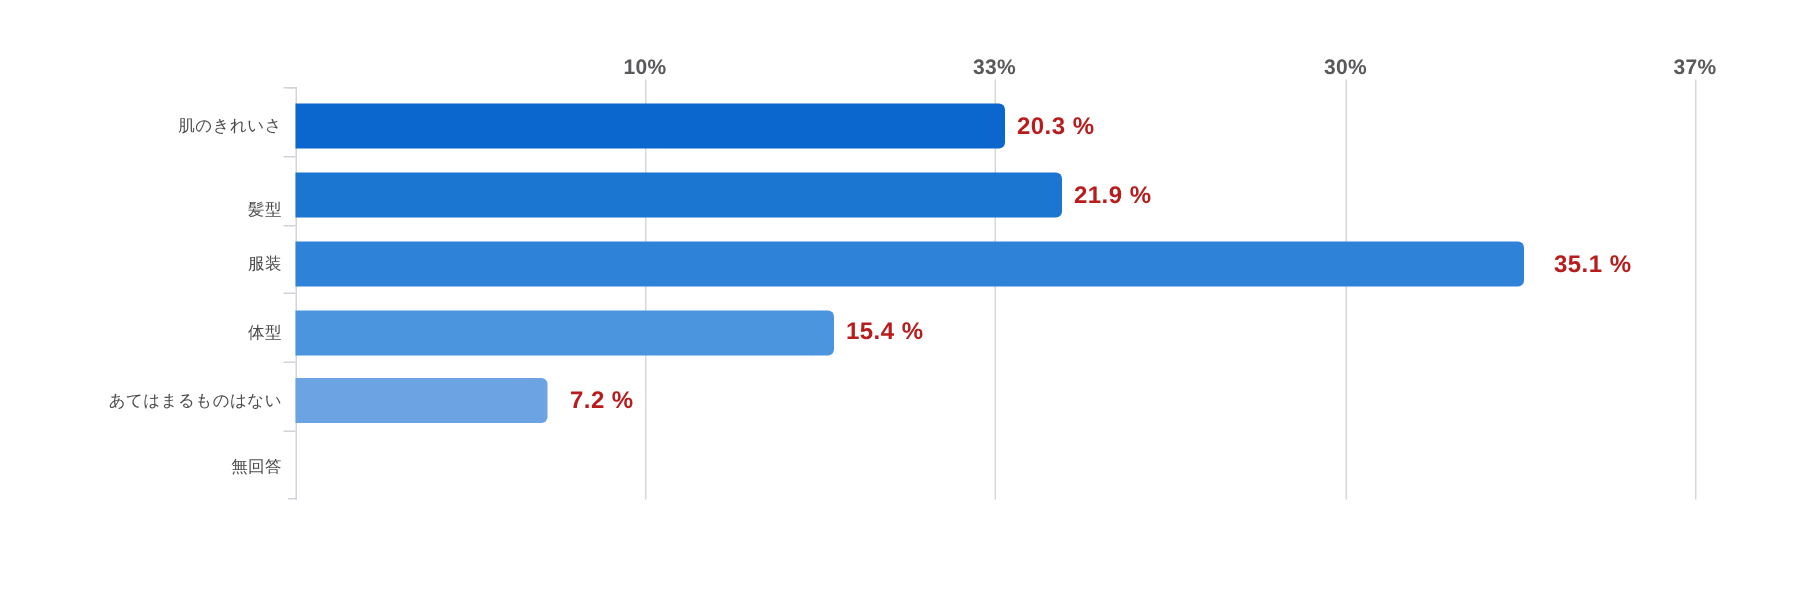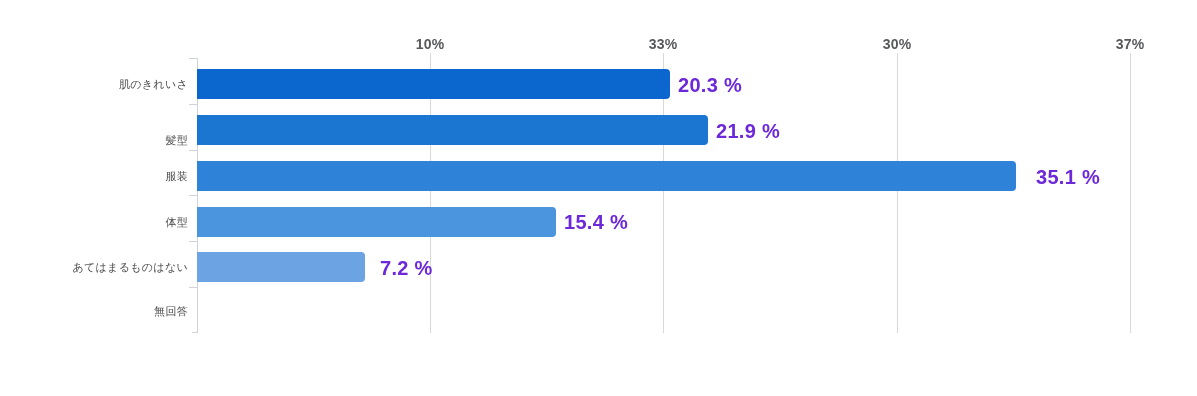--- a/index.html
+++ b/index.html
@@ -102,23 +102,23 @@
   .bar {
     position: absolute;
     height: 30px;
     border-radius: 0 4px 4px 0;
   }
 
   
   .val-label {
     position: absolute;
     transform: translateY(-50%);
-    font-size: 20px;
+    font-size: 16px;
     font-weight: bold;
-    color: #6d28d9;
+    color: #b91c1c;
     white-space: nowrap;
     letter-spacing: .3px;
   }
 </style>
 </head>
 <body>
 
 <div id="chart-root">
 
   <div>

